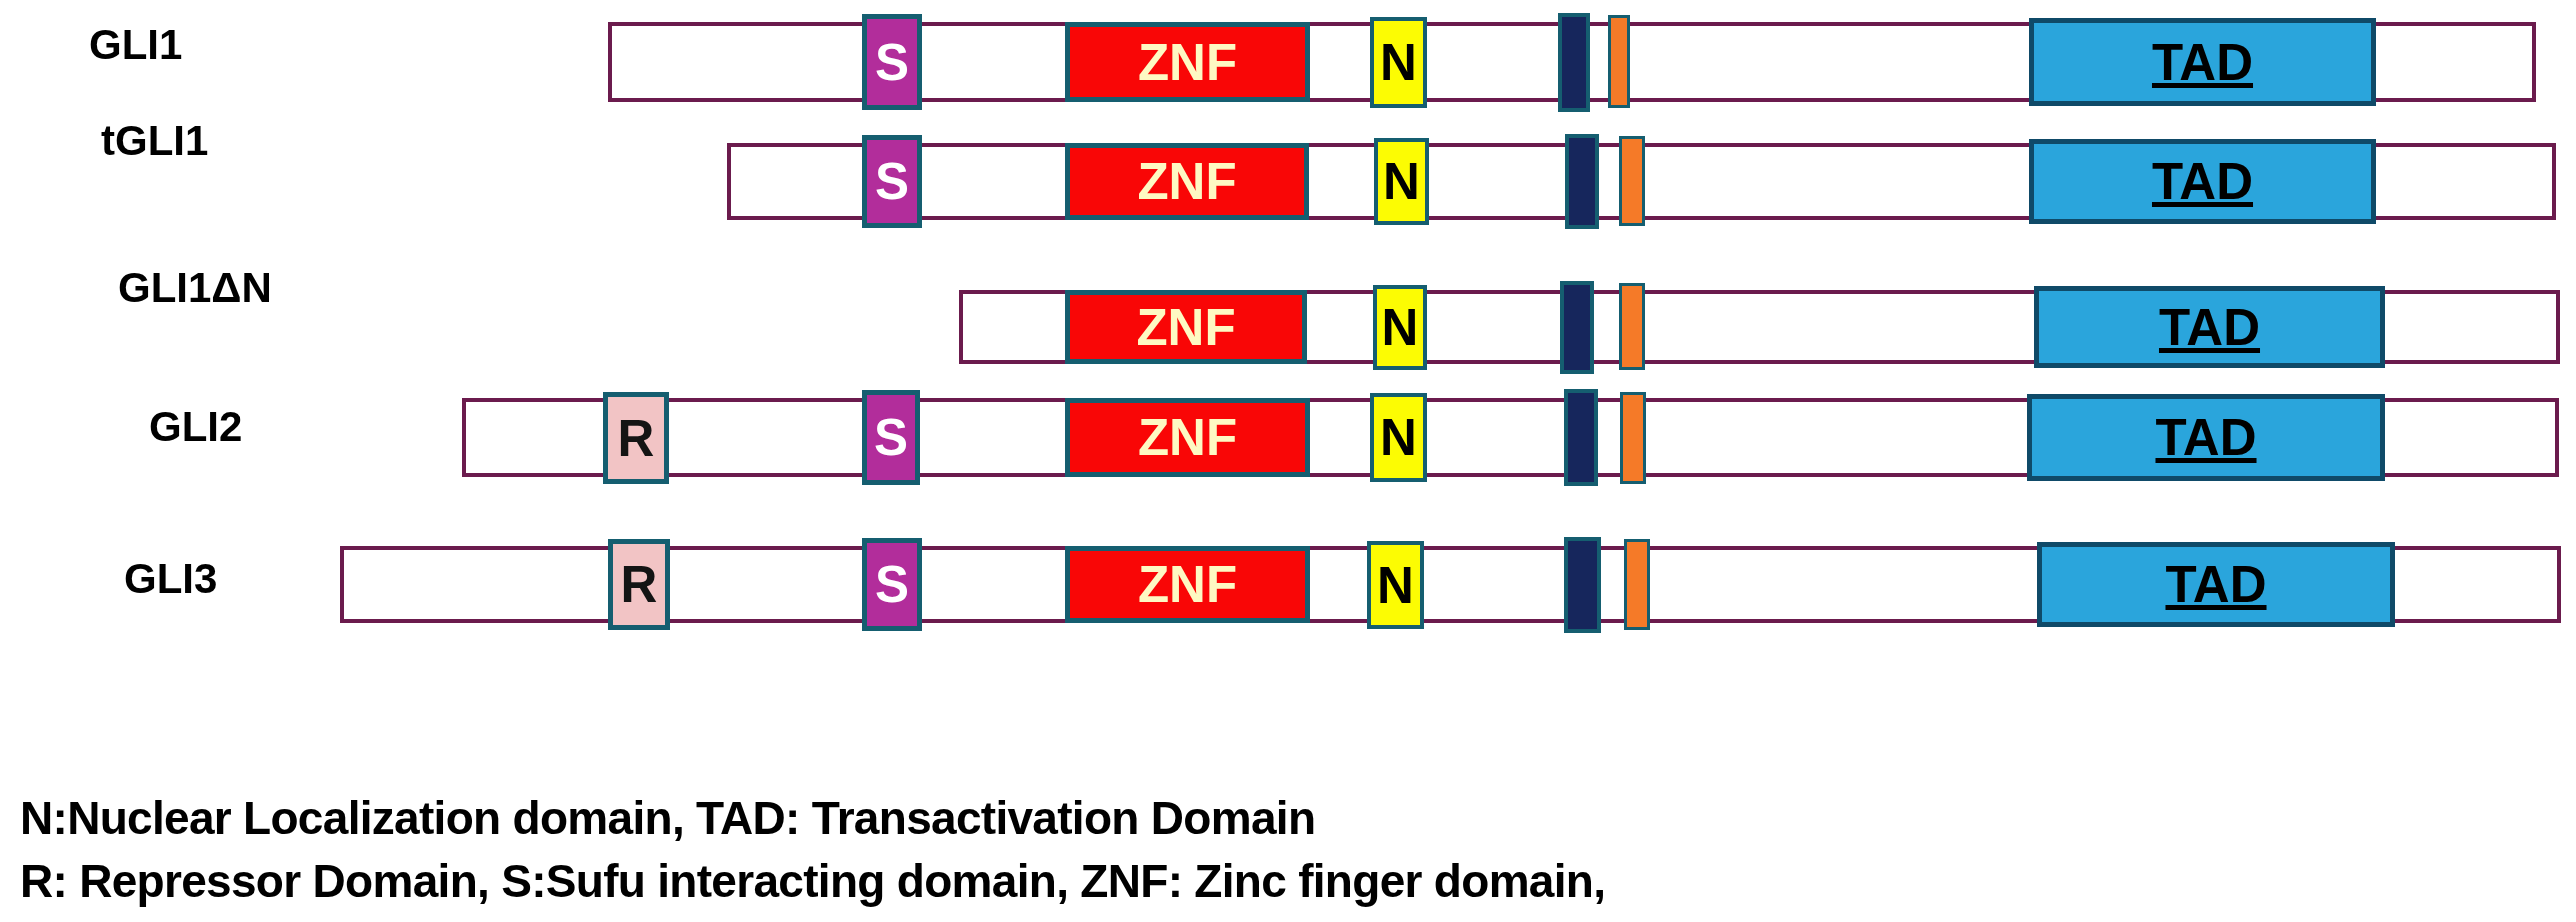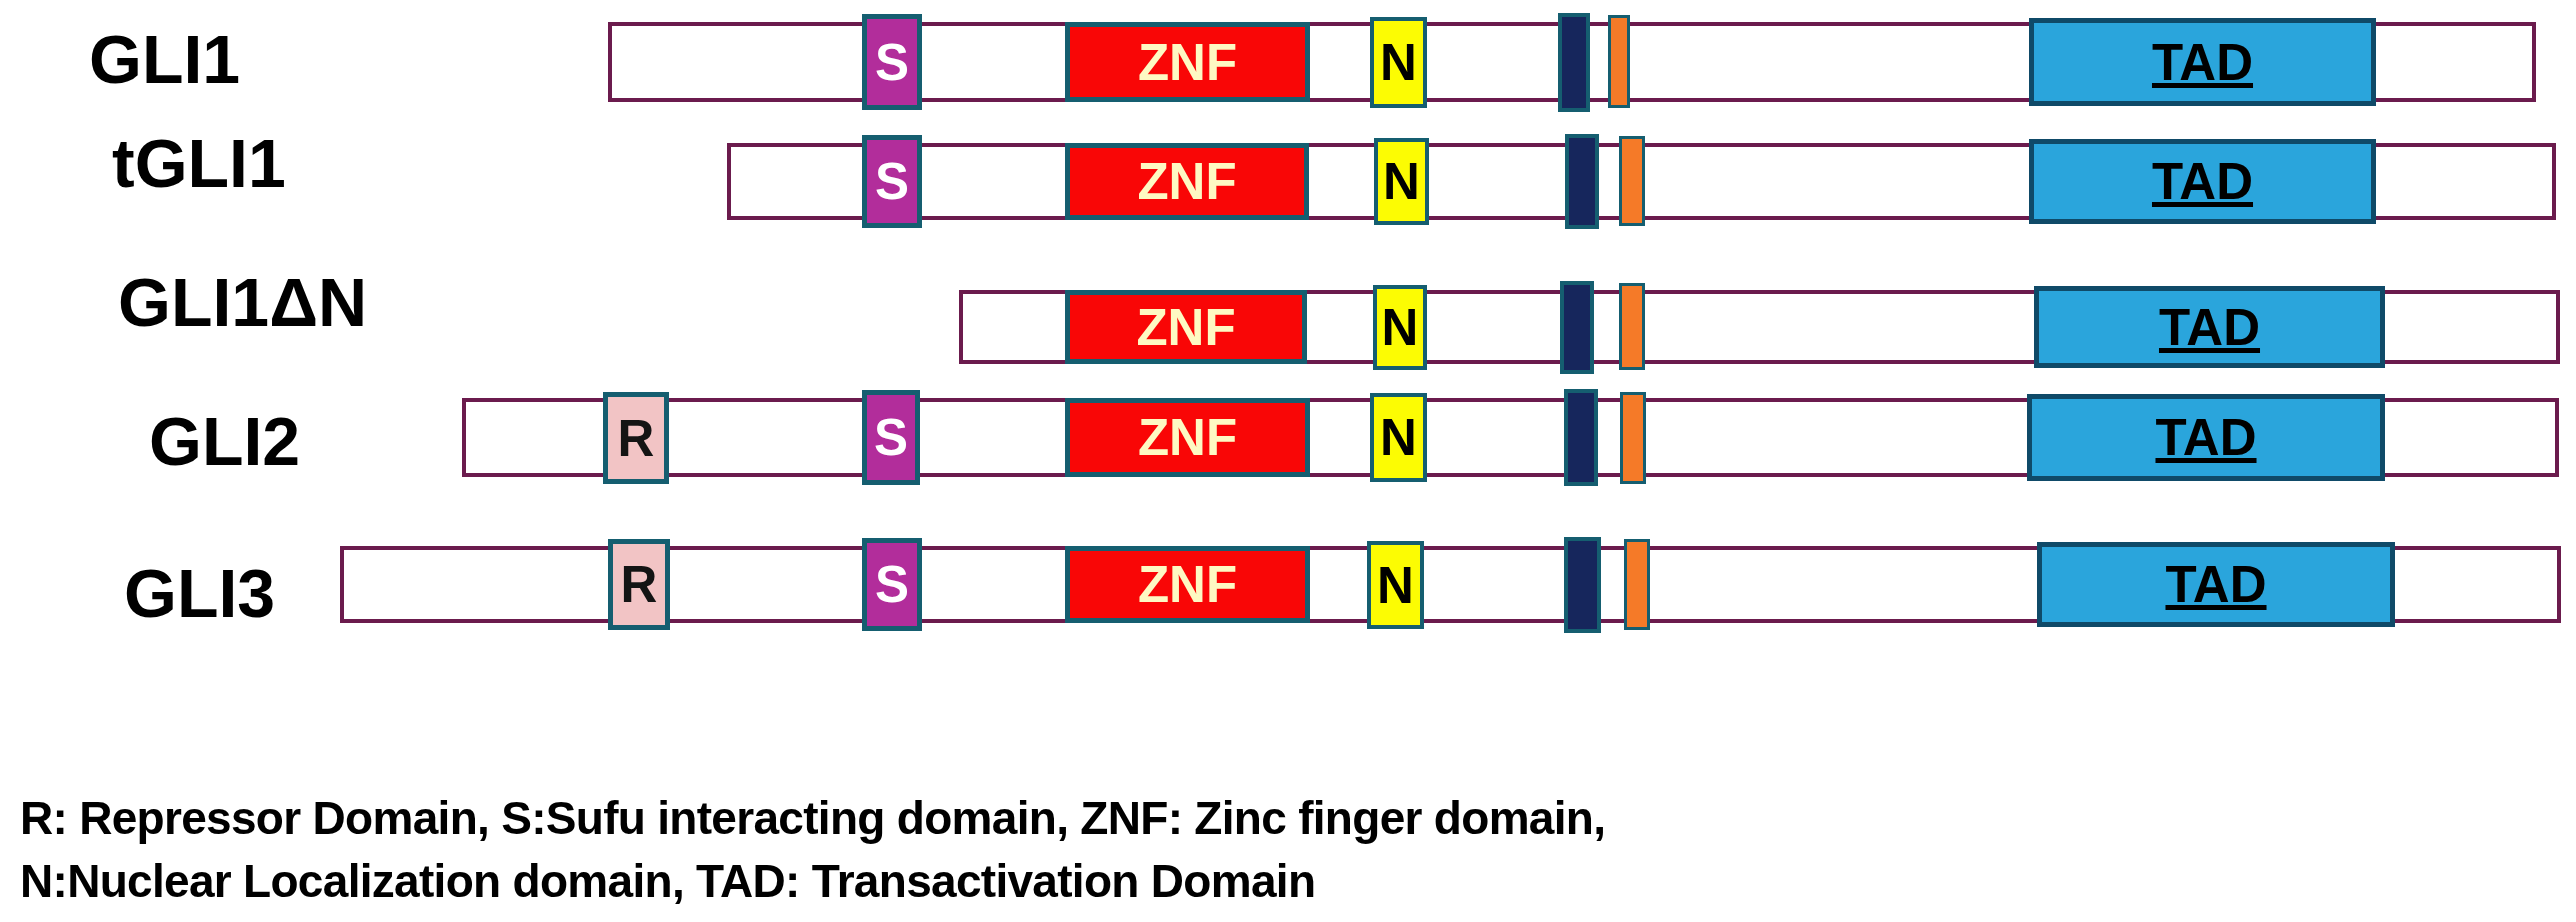--- a/index.html
+++ b/index.html
@@ -6,21 +6,21 @@
   #canvas{
     position:relative;
     width:2576px;height:923px;
     background:#ffffff;
     overflow:hidden;
     font-family:"Liberation Sans", sans-serif;
   }
   .row-label{
     position:absolute;
     font-weight:bold;
-    font-size:68px;
+    font-size:42px;
     line-height:1.1;
     color:#000;
     white-space:nowrap;
   }
   .bar{
     position:absolute;
     background:#ffffff;
     border:4.7px solid var(--c-bar_border);
     box-sizing:border-box;
     z-index:1;
@@ -51,32 +51,32 @@
     color:#000;
     letter-spacing:-0.7px;
     white-space:nowrap;
   }
 </style>
 </head>
 <body>
 
 <div id="canvas">
   <div class="legend">
+    <div>N:Nuclear Localization domain, TAD: Transactivation Domain</div>
     <div>R: Repressor Domain, S:Sufu interacting domain, ZNF: Zinc finger domain,</div>
-    <div>N:Nuclear Localization domain, TAD: Transactivation Domain</div>
   </div>
 <div class="row-label" style="left: 89px; top: 21.5px;">GLI1</div>
     <div class="bar" style="left: 608px; top: 22px; width: 1928px; height: 80px;"></div>
     <div class="domain s" style="left: 862px; top: 14px; width: 60px; height: 96px;">S</div>
     <div class="domain znf" style="left: 1065px; top: 22px; width: 245px; height: 80px;">ZNF</div>
     <div class="domain n" style="left: 1370px; top: 17px; width: 57px; height: 91px;">N</div>
     <div class="domain navy" style="left: 1558px; top: 12.8px; width: 32px; height: 99px;"></div>
     <div class="domain orange" style="left: 1608px; top: 15.4px; width: 21.5px; height: 93px;"></div>
     <div class="domain tad" style="left: 2029px; top: 18px; width: 347px; height: 88px;">TAD</div>
-    <div class="row-label" style="left: 112px; top: 118px; margin-top: 8px;">tGLI1</div>
+    <div class="row-label" style="left: 101px; top: 118px;">tGLI1</div>
     <div class="bar" style="left: 727px; top: 143px; width: 1829px; height: 77px;"></div>
     <div class="domain s" style="left: 862px; top: 135px; width: 60px; height: 93px;">S</div>
     <div class="domain znf" style="left: 1065px; top: 143px; width: 244px; height: 77px;">ZNF</div>
     <div class="domain n" style="left: 1374px; top: 138px; width: 55px; height: 87px;">N</div>
     <div class="domain navy" style="left: 1565px; top: 134px; width: 34px; height: 95px;"></div>
     <div class="domain orange" style="left: 1619px; top: 136px; width: 25.5px; height: 90px;"></div>
     <div class="domain tad" style="left: 2029px; top: 139px; width: 347px; height: 85px;">TAD</div>
     <div class="row-label" style="left: 118px; top: 265px;">GLI1ΔN</div>
     <div class="bar" style="left: 959px; top: 290px; width: 1601px; height: 74px;"></div>
     <div class="domain znf" style="left: 1065px; top: 290px; width: 242px; height: 74px;">ZNF</div>

